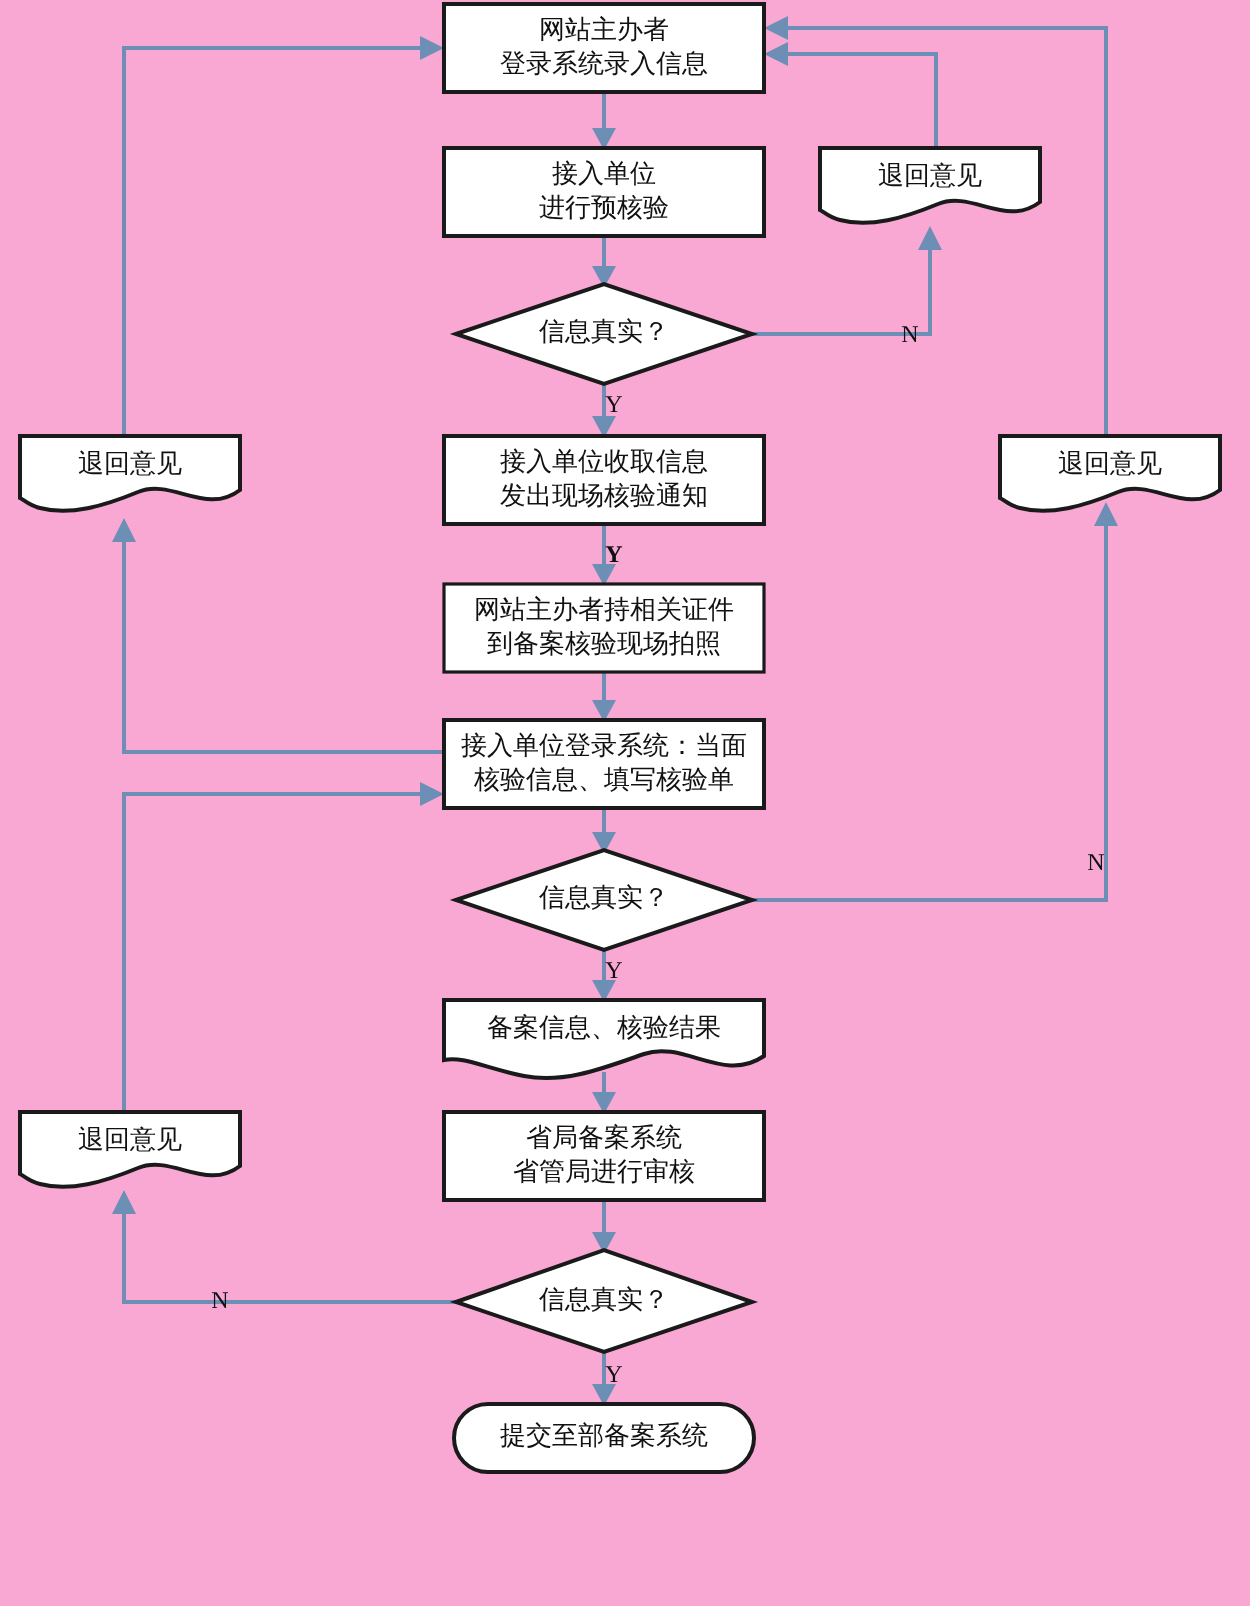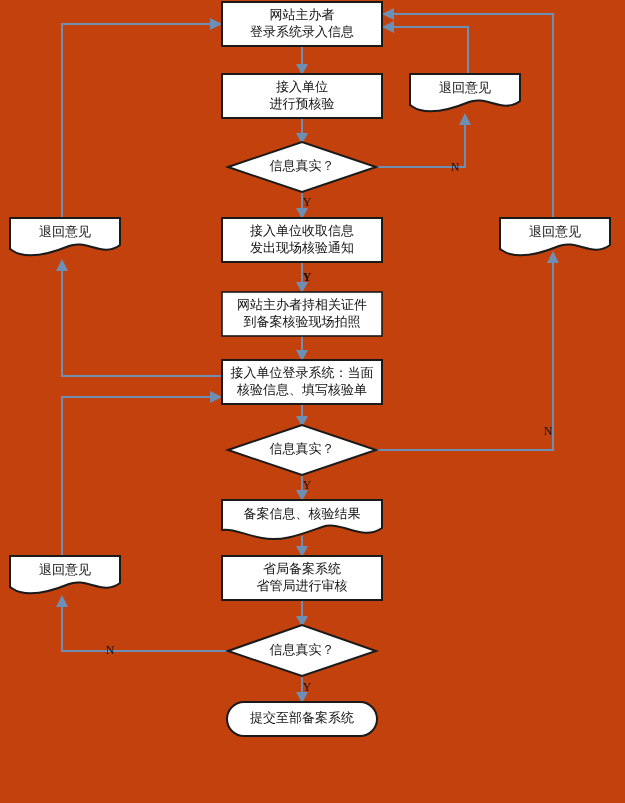--- a/index.html
+++ b/index.html
@@ -10,21 +10,21 @@
   body {
     width: 625px;
     height: 803px;
     font-family: "Liberation Serif", "DejaVu Serif", serif;
     overflow: hidden;
   }
   #flow-root {
     position: relative;
     width: 625px;
     height: 803px;
-    background: #c2410c;
+    background: #f9a8d4;
   }
   svg#flow-svg {
     position: absolute;
     left: 0;
     top: 0;
     width: 625px;
     height: 803px;
     display: block;
   }
   .node-shape {

